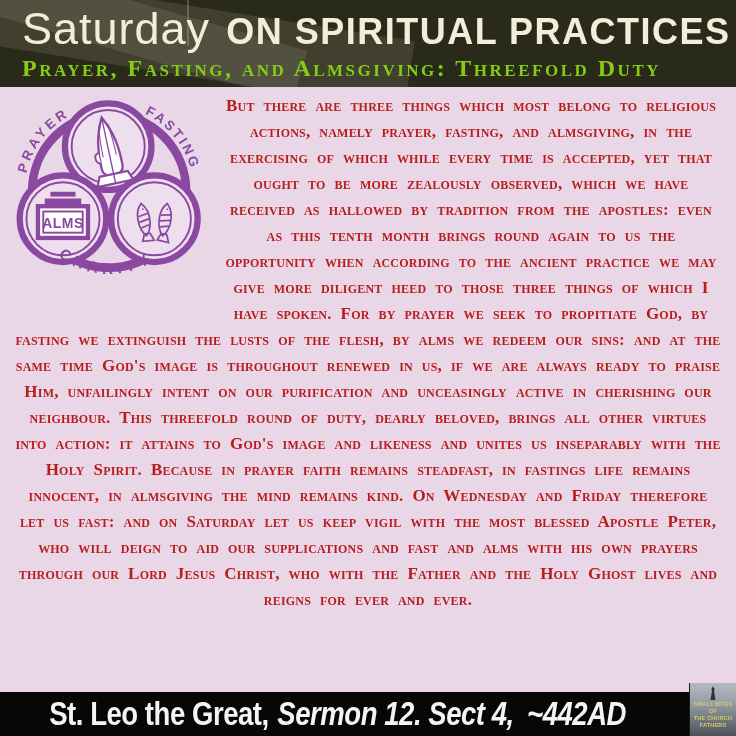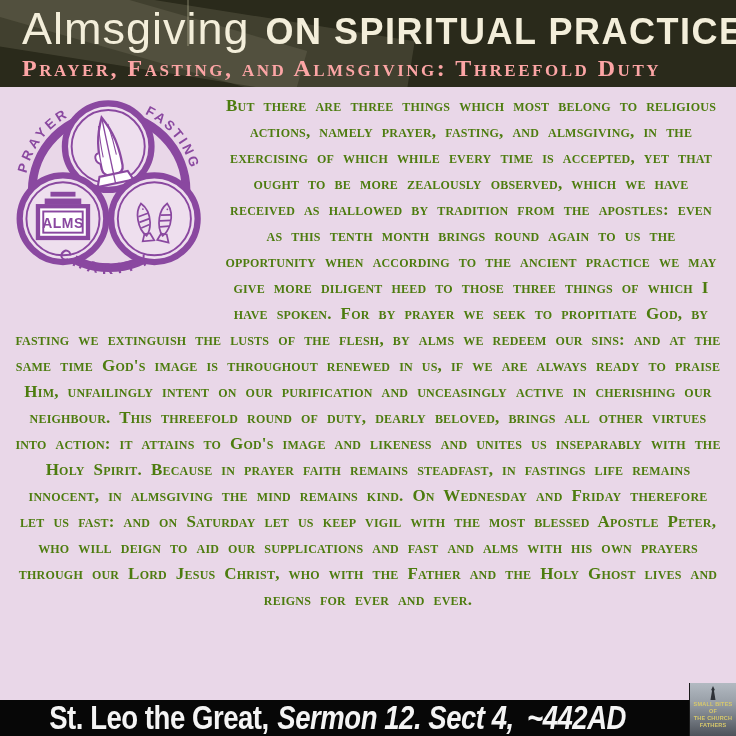--- a/index.html
+++ b/index.html
@@ -29,40 +29,40 @@
   .title-line { position:relative; white-space:nowrap; color:#f3eeda; }
   .title-word {
     font-family:"Liberation Sans", sans-serif; font-size:45px; font-weight:400;
     letter-spacing:1px; vertical-align:baseline;
   }
   .title-caps {
     font-family:"Liberation Sans", sans-serif; font-size:36px; font-weight:700;
     letter-spacing:1.5px; margin-left:16px;
   }
   .subtitle {
-    position:relative; margin-top:0px; color:#fca5a5;
+    position:relative; margin-top:0px; color:#84cc16;
     font-family:"Liberation Serif", serif; font-variant:small-caps; font-weight:700;
     font-size:24px; letter-spacing:2.5px; line-height:26px;
   }
 
   
   .body-area {
     position:relative; width:736px; height:605px; background:#e9d7e8;
     padding:6px 12px 0 12px;
   }
   .emblem-float { float:left; width:202px; height:212px; margin:0 4px 0 0; }
   .quote {
     font-family:"Liberation Serif", serif; font-variant:small-caps; font-weight:700;
-    font-size:17px; line-height:26px; color:#4d7c0f; text-align:center;
+    font-size:17px; line-height:26px; color:#b91c1c; text-align:center;
     word-spacing:4.5px; letter-spacing:0.2px;
   }
 
   
   .footer {
-    position:absolute; left:0; bottom:0; width:736px; height:36px; background:#070707;
+    position:absolute; left:0; bottom:0; width:736px; height:44px; background:#070707;
     display:flex; align-items:center; justify-content:center;
   }
   .footer-text {
     font-family:"Liberation Sans", sans-serif; font-weight:700; font-size:29px;
     color:#f4f4f4; letter-spacing:-0.5px; white-space:nowrap;
     transform:scale(0.95,1.12); margin-right:60px;
   }
   .footer-text .src { font-style:italic; margin-left:9px; }
   .footer-text .date { font-style:italic; margin-left:14px; }
 
@@ -87,21 +87,21 @@
 </style>
 </head>
 <body>
 
 <div class="canvas">
 
   <div class="header">
     <div class="beam-a"></div>
     <div class="beam-b"></div>
     <div class="beam-c"></div>
-    <div class="title-line"><span class="title-word">Almsgiving</span><span class="title-caps">ON SPIRITUAL PRACTICES</span></div>
+    <div class="title-line"><span class="title-word">Saturday</span><span class="title-caps">ON SPIRITUAL PRACTICES</span></div>
     <div class="subtitle">Prayer, Fasting, and Almsgiving: Threefold Duty</div>
   </div>
 
   <div class="body-area">
 
     <div class="emblem-float">
       <svg class="emblem-svg" viewBox="0 0 210 215" width="202" height="212">
         <defs>
           <path id="arcPrayer" d="M 15,81 A 88,88 0 0 1 64,19" fill="none"></path>
           <path id="arcFasting" d="M 138,19 A 88,88 0 0 1 188,88" fill="none"></path>

